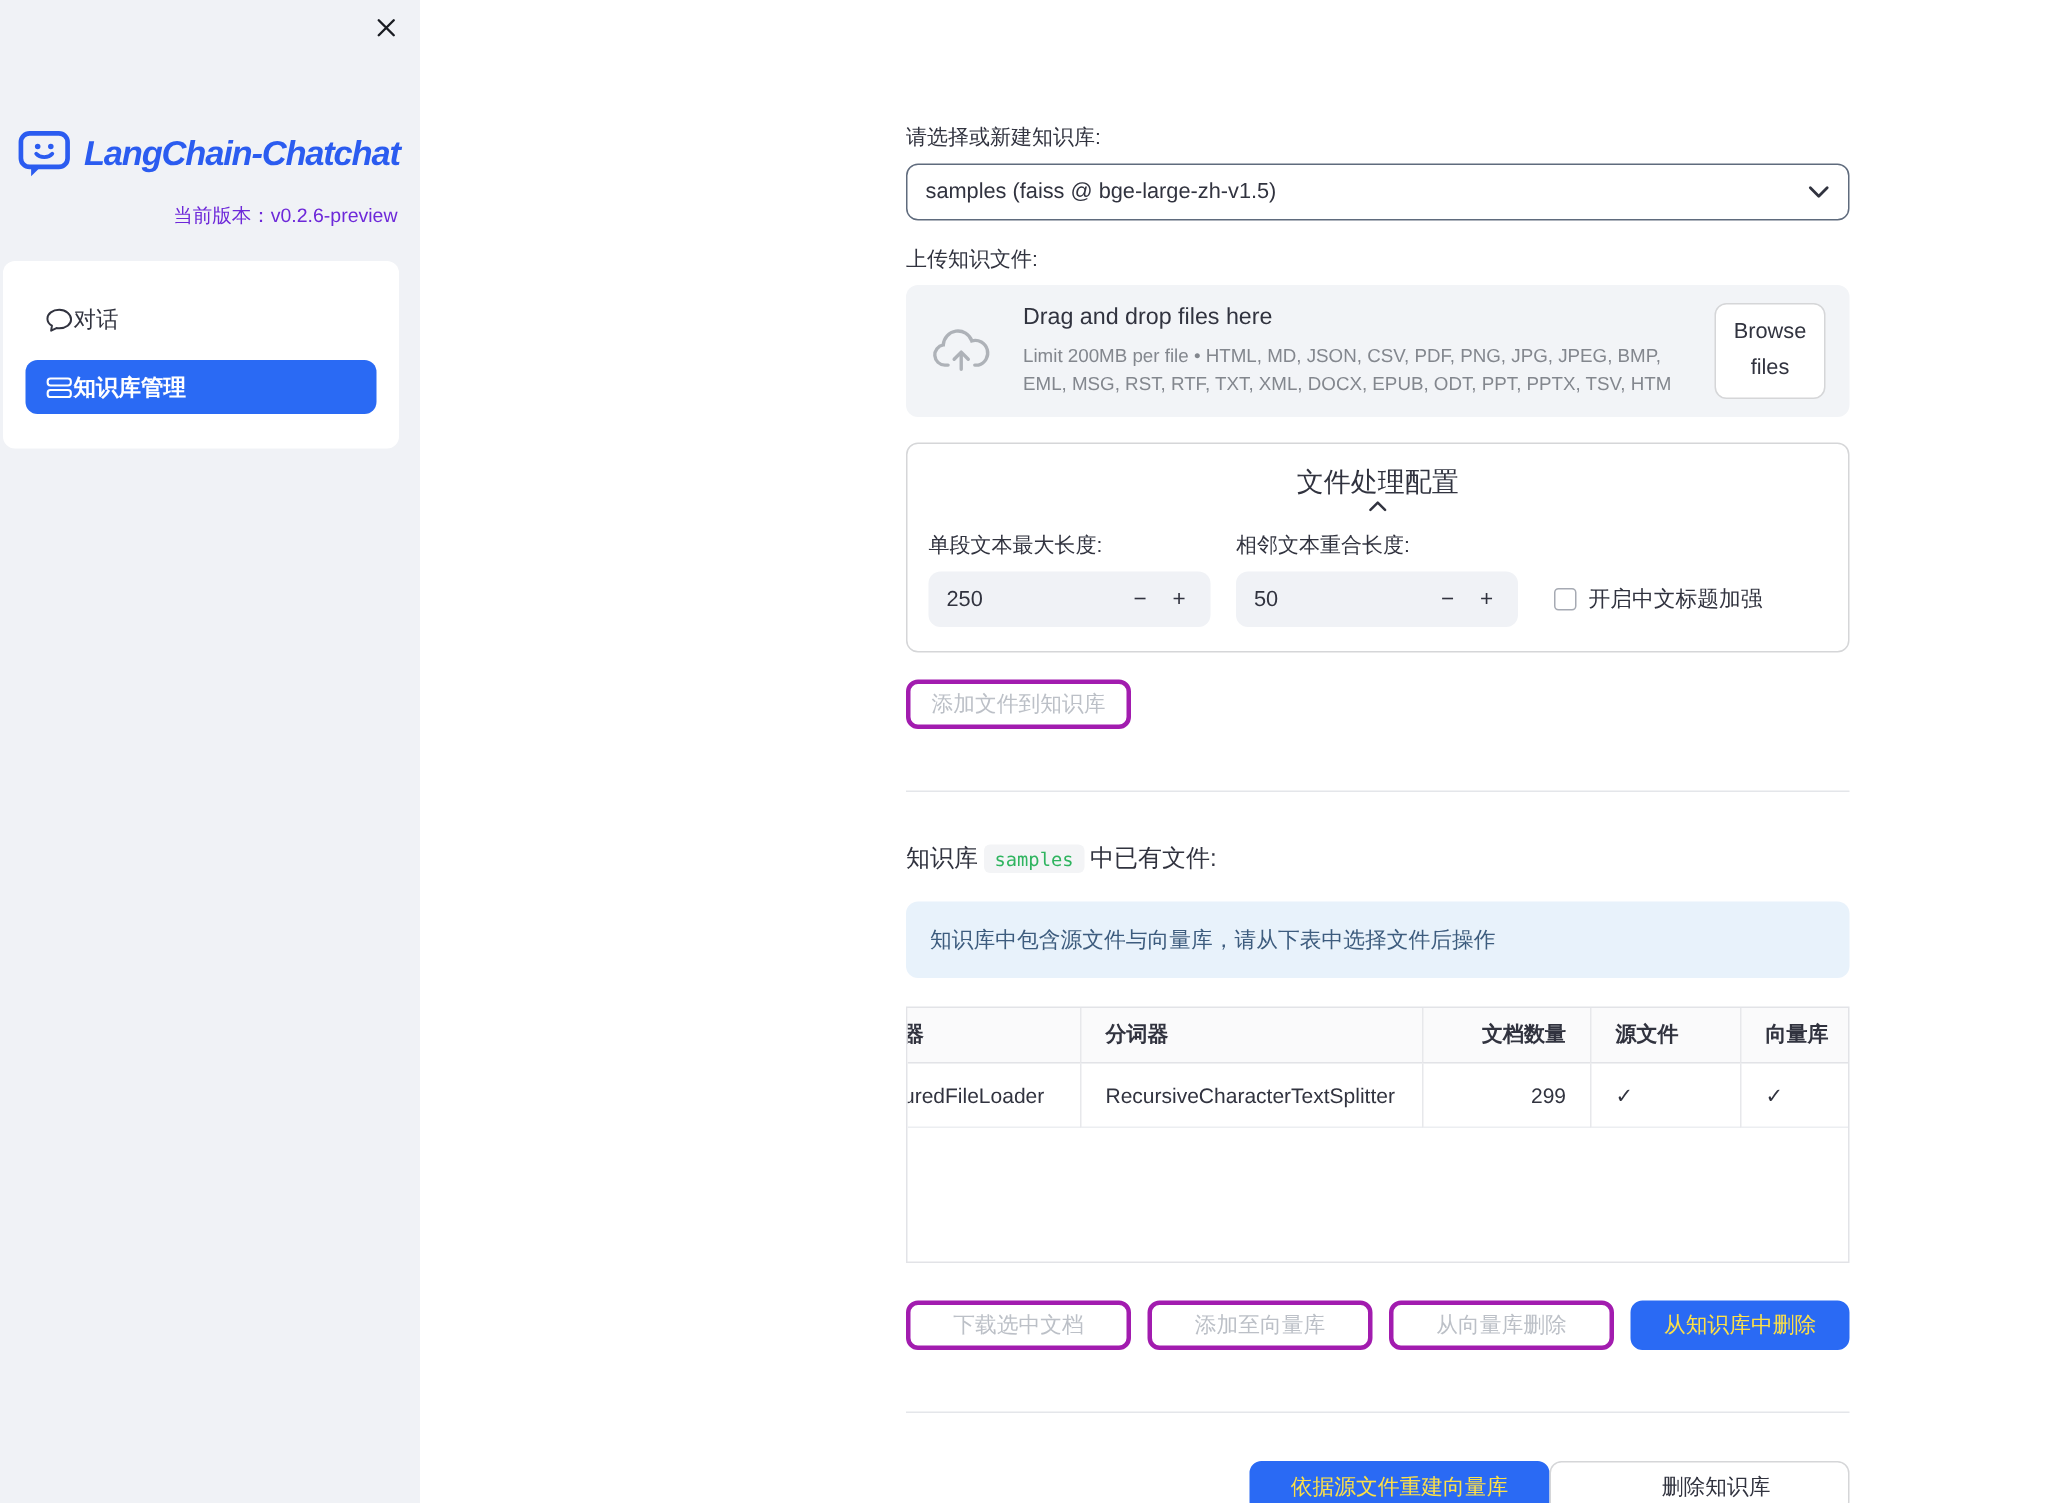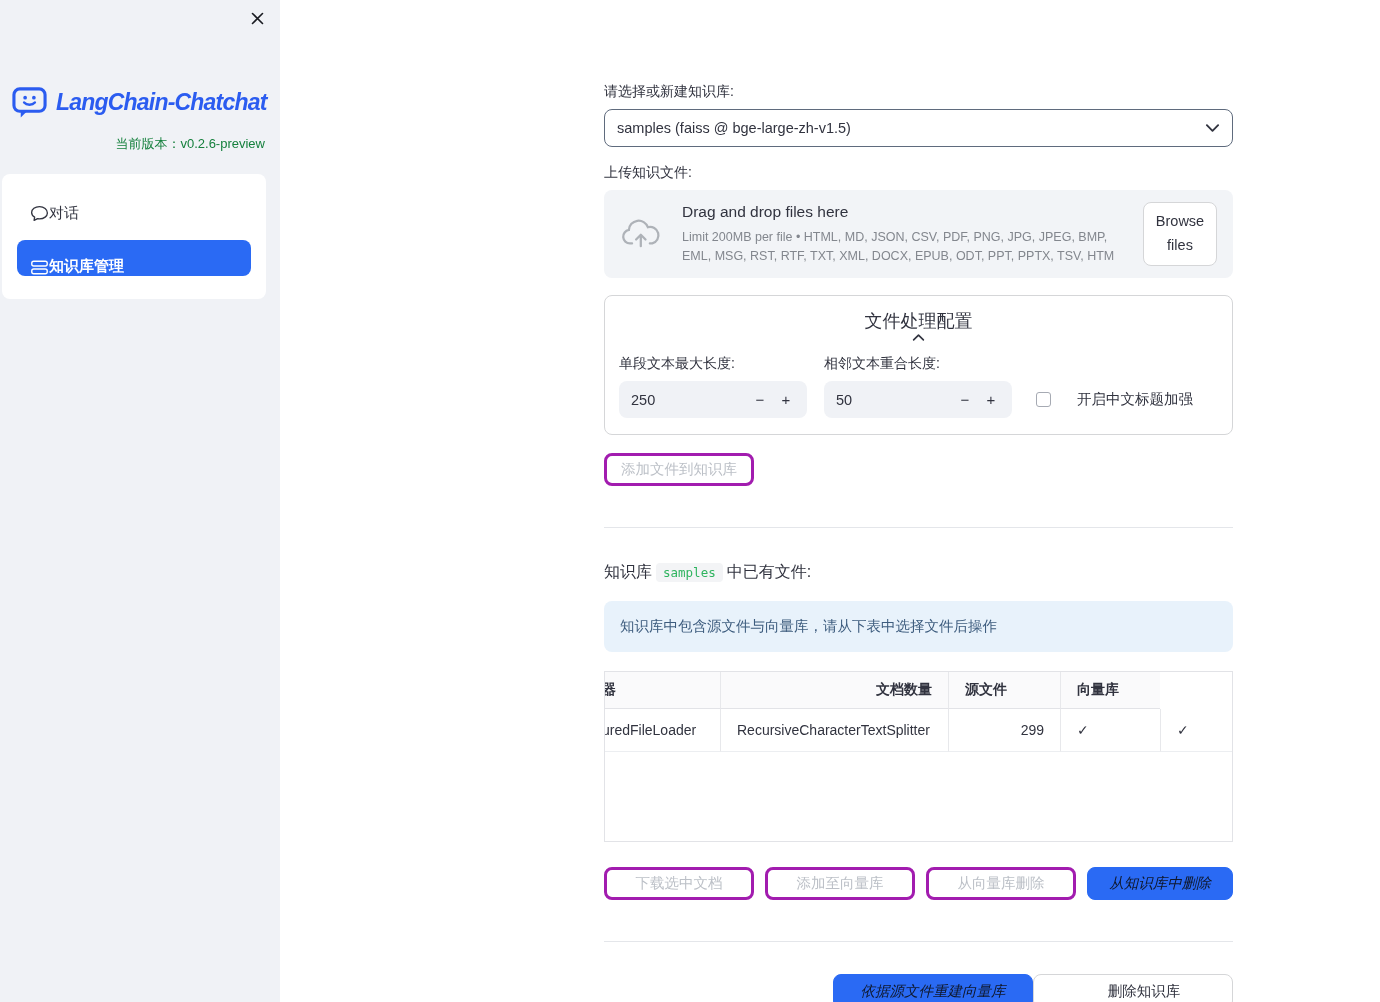--- a/index.html
+++ b/index.html
@@ -10,26 +10,26 @@
     font-family:"Liberation Sans", sans-serif; font-size:14px;
   }
   .app { display:flex; width:1380px; height:1002px; }
 
   
   .sidebar { position:relative; width:280px; flex-shrink:0; background:#f0f2f6; height:100%; }
   .close-btn { position:absolute; top:7px; right:12px; width:22px; height:22px;
     display:flex; align-items:center; justify-content:center; cursor:pointer; background:none; border:none; padding:0; }
   .logo-row { display:flex; align-items:center; gap:9px; margin:86px 12px 0 12px; }
   .brand { color:#2b5cf0; font-size:23px; font-weight:bold; font-style:italic; letter-spacing:-0.8px; white-space:nowrap; }
-  .version { text-align:right; margin:16px 15px 0 0; color:#15803d; font-size:13px; }
+  .version { text-align:right; margin:16px 15px 0 0; color:#6d28d9; font-size:13px; }
   .menu-card { background:#ffffff; border-radius:8px; margin:21px 14px 0 2px; padding:21px 15px 23px 15px; }
   .menu-item { display:flex; align-items:center; height:36px; padding:0 13px;
     border-radius:8px; font-size:15px; cursor:pointer; }
   .menu-item + .menu-item { margin-top:9px; }
-  .menu-item.selected { background:var(--accent); color:#ffffff; font-weight:bold;align-items:flex-end; }
+  .menu-item.selected { background:var(--accent); color:#ffffff; font-weight:bold; }
 
   
   .main { flex:1; background:#ffffff; }
   .content { width:629px; margin-left:324px; padding-top:83px; }
   .widget-label { font-size:14px; margin-bottom:8px; }
 
   .selectbox { height:38px; border:1px solid #5f6b7d; border-radius:8px; background:#fff;
     display:flex; align-items:center; padding:0 12px; cursor:pointer; }
   .selectbox .value { flex:1; font-size:14.5px; }
 
@@ -46,29 +46,29 @@
   .exp-header { display:flex; align-items:center; 
     padding:13px 16px 1px 16px; font-size:18px; cursor:pointer;flex-direction:column; }
   .exp-body { display:flex; align-items:flex-end; padding:12px 16px 16px 14px; }
   .field { width:188px; }
   .field + .field { margin-left:17px; }
   .field .flabel { font-size:14px; margin-bottom:8px; }
   .num-input { height:37px; background:#f0f2f6; border-radius:8px; display:flex;
     align-items:center; padding:0 8px 0 12px; font-size:14.5px; }
   .num-val { flex:1; }
   .step { width:26px; text-align:center; color:#31333f; font-size:15px; cursor:pointer; user-select:none; }
-  .checkbox-row { display:flex; align-items:center; gap:26px; margin:0 0 9px 24px; }
+  .checkbox-row { display:flex; align-items:center; gap:8px; margin:0 0 9px 24px; }
   .checkbox { width:15px; height:15px; border:1px solid #a6aab3; border-radius:3px; background:#fff; cursor:pointer; }
   .cb-label { font-size:14.5px; }
 
   .btn { border-radius:8px; font-size:14.5px; height:33px; padding:0 14px;
     display:inline-flex; align-items:center; justify-content:center; cursor:pointer; background:#fff; }
   .btn-disabled { border:3px solid #a21caf; color:#bcc0c7; cursor:default; }
   .btn-secondary { border:1px solid #d5d6d8; color:#31333f;padding-left:36px; }
-  .btn-primary { background:var(--accent); border:1px solid var(--accent); color:#0f172a;font-style:italic; }
+  .btn-primary { background:var(--accent); border:1px solid var(--accent); color:#fde047; }
   .add-btn { margin-top:18px; }
 
   .divider { border:none; border-top:1px solid #e4e6ea; margin:41px 0 0 0; }
 
   .kb-line { margin-top:34px; font-size:16px; }
   .kb-code { font-family:"DejaVu Sans Mono", monospace; font-size:12.5px; color:#2fb45f;
     background:#f3f4f6; border-radius:4px; padding:2px 7px; margin:0 4px; }
 
   .info-box { margin-top:18px; background:#e8f2fb; border-radius:8px; padding:16px;
     color:#3d5c7e; font-size:14.5px; }
@@ -211,20 +211,21 @@
 
       <div class="kb-line">
         <span>知识库</span><span class="kb-code">samples</span><span>中已有文件:</span>
       </div>
 
       <div class="info-box">知识库中包含源文件与向量库，请从下表中选择文件后操作</div>
 
       <div class="table">
         <div class="trow thead">
           <div class="cell clip"><span>器</span></div>
+          <div class="cell">分词器</div>
           <div class="cell num">文档数量</div>
           <div class="cell">源文件</div>
           <div class="cell">向量库</div>
         </div>
         <div class="trow tbody">
           <div class="cell clip"><span>uredFileLoader</span></div>
           <div class="cell">RecursiveCharacterTextSplitter</div>
           <div class="cell num">299</div>
           <div class="cell">✓</div>
           <div class="cell">✓</div>

